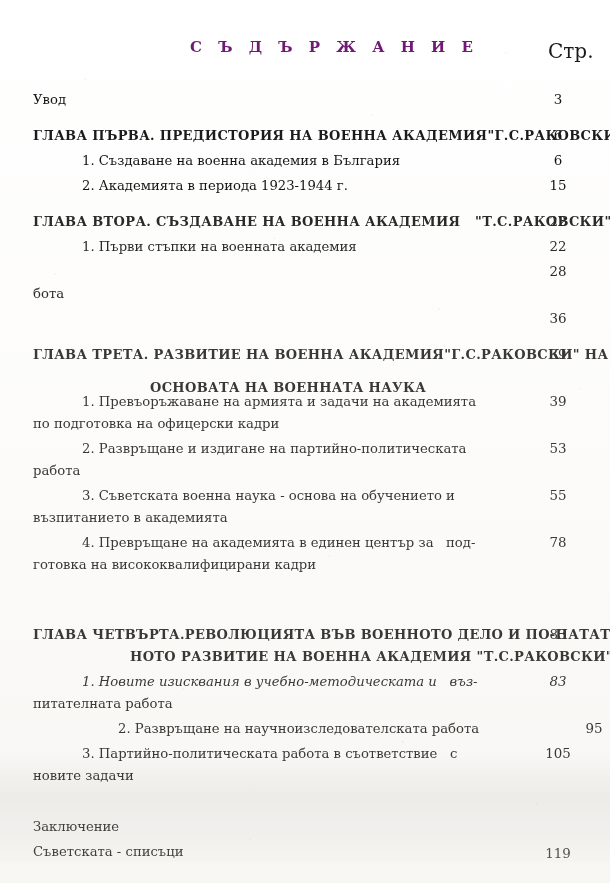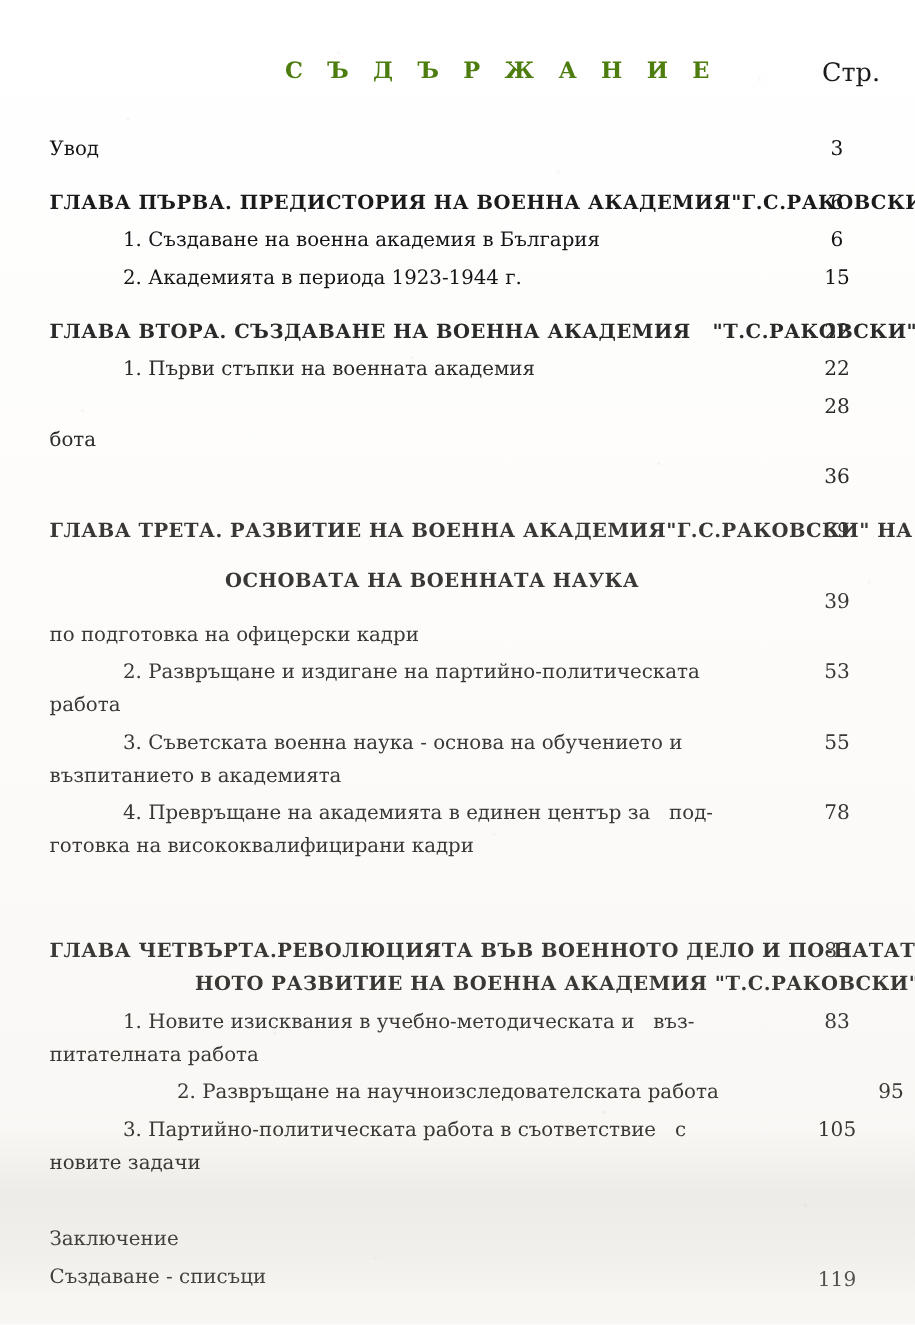--- a/index.html
+++ b/index.html
@@ -64,27 +64,27 @@
     width: 610px;
     height: 24px;
   }
   .header .title {
     position: absolute;
     left: 190px;
     top: 0;
     font-size: 15px;
     letter-spacing: 5.5px;
     font-weight: 600;
-    color: #4d7c0f;
+    color: #701a75;
   }
   .header .pagecol {
     position: absolute;
     left: 548px;
     top: 1px;
-    font-size: 17px;
+    font-size: 20px;
     color: #1a1a1a;
   }
 
   
   .toc {
     position: absolute;
     top: 92px;
     left: 0;
     width: 484px;
   }
@@ -207,20 +207,21 @@
         <div class="line" style="position: absolute; top: 255px;">
           <div class="txt m0">ГЛАВА ТРЕТА. РАЗВИТИЕ НА ВОЕННА АКАДЕМИЯ"Г.С.РАКОВСКИ" НА</div>
           <div class="num pagecell">39</div>
         </div>
         <div class="line" style="position: absolute; top: 288px;">
           <div class="txt m3">ОСНОВАТА НА ВОЕННАТА НАУКА</div>
         </div>
       </div>
       <div class="entry fade2" style="position: absolute; top: 0px; left: 0px; width: 610px;">
         <div class="line" style="position: absolute; top: 302px;">
+          <div class="txt m1">1. Превъоръжаване на армията и задачи на академията</div>
           <div class="num pagecell">39</div>
         </div>
         <div class="line" style="position: absolute; top: 324px;">
           <div class="txt m0">по подготовка на офицерски кадри</div>
         </div>
       </div>
       <div class="entry fade2" style="position: absolute; top: 0px; left: 0px; width: 610px;">
         <div class="line" style="position: absolute; top: 349px;">
           <div class="txt m1">2. Развръщане и издигане на партийно-политическата</div>
           <div class="num pagecell">53</div>
@@ -250,21 +251,21 @@
       <div class="entry chapter fade2" style="position: absolute; top: 0px; left: 0px; width: 610px;">
         <div class="line" style="position: absolute; top: 535px;">
           <div class="txt m0">ГЛАВА ЧЕТВЪРТА.РЕВОЛЮЦИЯТА ВЪВ ВОЕННОТО ДЕЛО И ПО-НАТАТЪШ-</div>
           <div class="num pagecell">83</div>
         </div>
         <div class="line" style="position: absolute; top: 557px;">
           <div class="txt m2">НОТО РАЗВИТИЕ НА ВОЕННА АКАДЕМИЯ "Т.С.РАКОВСКИ"</div>
         </div>
       </div>
       <div class="entry fade2" style="position: absolute; top: 0px; left: 0px; width: 610px;">
-        <div class="line" style="position: absolute; top: 582px;">
+        <div class="line" style="position: absolute; top: 582px; font-style: italic;">
           <div class="txt m1">1. Новите изисквания в учебно-методическата и   въз-</div>
           <div class="num pagecell">83</div>
         </div>
         <div class="line" style="position: absolute; top: 604px;">
           <div class="txt m0">питателната работа</div>
         </div>
       </div>
       <div class="entry fade2" style="position: absolute; top: 0px; left: 0px; width: 610px;">
         <div class="line" style="position: absolute; top: 629px; margin-left: 36px;">
           <div class="txt m1">2. Развръщане на научноизследователската работа</div>
@@ -280,19 +281,19 @@
           <div class="txt m0">новите задачи</div>
         </div>
       </div>
       <div class="entry fade3 bottom-block" style="position: absolute; top: 0px; left: 0px; width: 610px;">
         <div class="line" style="position: absolute; top: 727px;">
           <div class="txt m0">Заключение</div>
         </div>
       </div>
       <div class="entry fade3 bottom-block" style="position: absolute; top: 0px; left: 0px; width: 610px;">
         <div class="line" style="position: absolute; top: 752px;">
-          <div class="txt m0">Създаване - списъци</div>
+          <div class="txt m0">Съветската - списъци</div>
           <div class="num pagecell" style="top: 2px;">119</div>
         </div>
       </div>
     </div>
 
 </div>
 
 </body></html>

